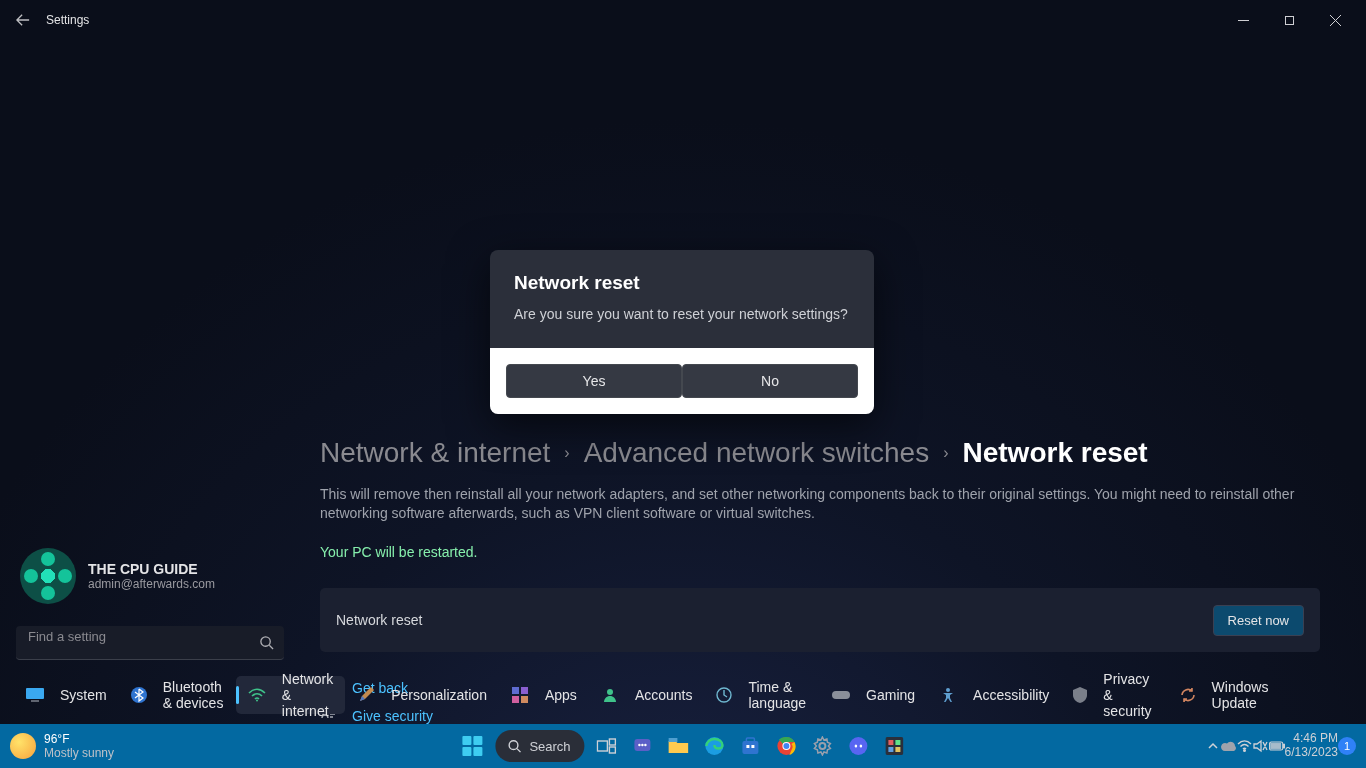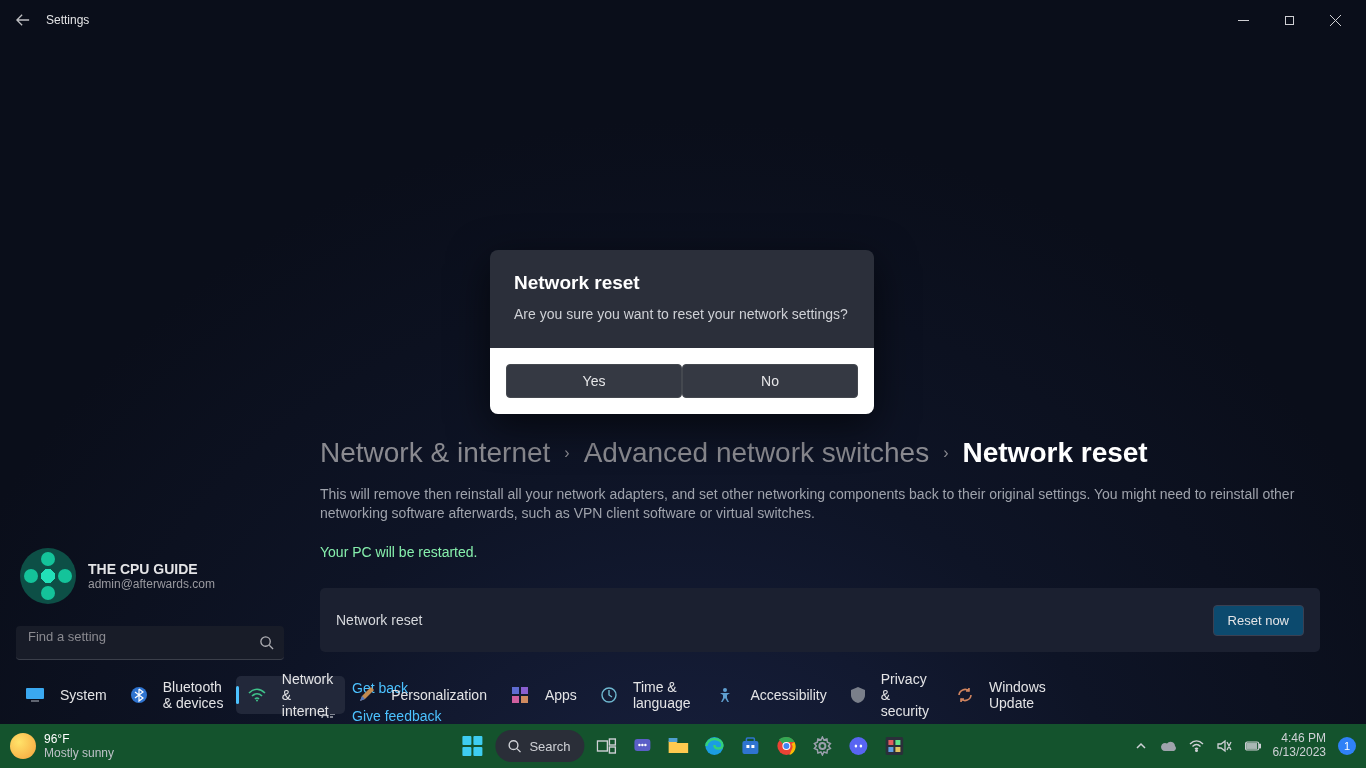--- a/index.html
+++ b/index.html
@@ -56,33 +56,33 @@
 
 
 .dialog { position:absolute; left:490px; top:250px; width:384px; background:#2b2f3a; border-radius:8px; box-shadow:0 12px 40px rgba(0,0,0,0.6); overflow:hidden; }
 .dialog .body { padding:22px 24px 26px; }
 .dialog .dtitle { font-size:19px; font-weight:600; color:#fff; margin-bottom:12px; }
 .dialog .dmsg { font-size:14px; color:#cfd1d6; }
 .dialog .dactions { display:flex; padding:16px; background:#ffffff; }
 .dialog .dbtn { flex:1; background:#353943; border:1px solid #44484f; color:#e6e6e8; font-size:14px; padding:8px 0; border-radius:4px; text-align:center; }
 
 
-.taskbar { position:absolute; bottom:0; left:0; right:0; height:44px; background:#14532d; display:flex; align-items:center; padding:0 10px; }
+.taskbar { position:absolute; bottom:0; left:0; right:0; height:44px; background:#0369a1; display:flex; align-items:center; padding:0 10px; }
 .weather { display:flex; align-items:center; gap:8px; }
 .wicon { width:26px; height:26px; border-radius:50%; background:radial-gradient(circle at 35% 35%,#ffe36a,#f7a23c); }
 .weather .wt { font-size:12px; line-height:1.2; }
 .wtemp { color:#fff; }
 .wcond { color:#bfc2c8; }
 .taskbar .center { position:absolute; left:50%; transform:translateX(-50%); display:flex; align-items:center; gap:8px; }
 .taskicon { width:28px; height:28px; border-radius:4px; display:flex; align-items:center; justify-content:center; }
 .startbtn { width:30px; height:30px; display:grid; grid-template-columns:1fr 1fr; grid-template-rows:1fr 1fr; gap:2px; padding:5px; }
 .startbtn span { border-radius:1px; }
 .startbtn span:nth-child(1){background:#3ecdf1}.startbtn span:nth-child(2){background:#3ecdf1}.startbtn span:nth-child(3){background:#3ecdf1}.startbtn span:nth-child(4){background:#3ecdf1}
 .searchpill { height:32px; background:#2a2e38; border-radius:16px; display:flex; align-items:center; gap:8px; padding:0 14px 0 12px; color:#cfd1d6; font-size:13px; }
-.tray { margin-left:auto; display:flex; align-items:center; gap:12px; color:#cfd1d6; font-size:12px; }
+.tray { margin-left:auto; display:flex; align-items:center; color:#cfd1d6; font-size:12px; }
 .tray .clock { text-align:right; line-height:1.15; }
 .tray .badge { width:18px; height:18px; border-radius:50%; background:#2f81f7; color:#fff; font-size:11px; display:flex; align-items:center; justify-content:center; }
 .trayicon { width:16px; height:16px; display:flex; align-items:center; justify-content:center; }
 
 svg { display:block; }
 </style>
 </head>
 <body>
 
 <div class="titlebar">
@@ -181,26 +181,43 @@
               <rect x="0" y="0" width="7" height="7" fill="#5f6cd0"></rect>
               <rect x="9" y="0" width="7" height="7" fill="#8a5fd0"></rect>
               <rect x="0" y="9" width="7" height="7" fill="#d05f9f"></rect>
               <rect x="9" y="9" width="7" height="7" fill="#d08a5f"></rect>
             </svg>
           </span>
         <span>Apps</span>
       </div>
       <div class="navitem">
         <span class="navicon">
+            <svg width="16" height="16" viewBox="0 0 16 16" fill="#3fc28a">
+              <circle cx="8" cy="5" r="3"></circle>
+              <path d="M2 15c0-3.3 2.7-6 6-6s6 2.7 6 6z"></path>
+            </svg>
+          </span>
+        <span>Accounts</span>
+      </div>
+      <div class="navitem">
+        <span class="navicon">
             <svg width="16" height="16" viewBox="0 0 16 16" fill="none" stroke="#6fb8d0" stroke-width="1.4">
               <circle cx="8" cy="8" r="7"></circle>
               <path d="M8 3v5l3 2"></path>
             </svg>
           </span>
         <span>Time &amp; language</span>
+      </div>
+      <div class="navitem">
+        <span class="navicon">
+            <svg width="18" height="12" viewBox="0 0 18 12" fill="#8a8f9a">
+              <rect x="0" y="2" width="18" height="8" rx="4"></rect>
+            </svg>
+          </span>
+        <span>Gaming</span>
       </div>
       <div class="navitem">
         <span class="navicon">
             <svg width="16" height="16" viewBox="0 0 16 16" fill="#5f9fd0">
               <circle cx="8" cy="3" r="2"></circle>
               <path d="M3 6h10l-3 2v3l2 4h-1.5L8 11l-2.5 4H4l2-4V8z"></path>
             </svg>
           </span>
         <span>Accessibility</span>
       </div>
@@ -251,21 +268,21 @@
           </span>
         <span class="ltxt">Get back</span>
       </div>
       <div class="linkrow">
         <span class="licon">
             <svg width="16" height="16" viewBox="0 0 16 16" fill="none" stroke="#a8acb4" stroke-width="1.4">
               <circle cx="5" cy="4" r="2"></circle>
               <path d="M2 10c0-2 1.5-3 3-3s3 1 3 3M10 3h5M10 6h5M10 9h3"></path>
             </svg>
           </span>
-        <span class="ltxt">Give feedback</span>
+        <span class="ltxt">Give security</span>
       </div>
     </div>
   </div>
 </div>
 
 <div class="dialog">
   <div class="body">
     <div class="dtitle">Network reset</div>
     <div class="dmsg">Are you sure you want to reset your network settings?</div>
   </div>

